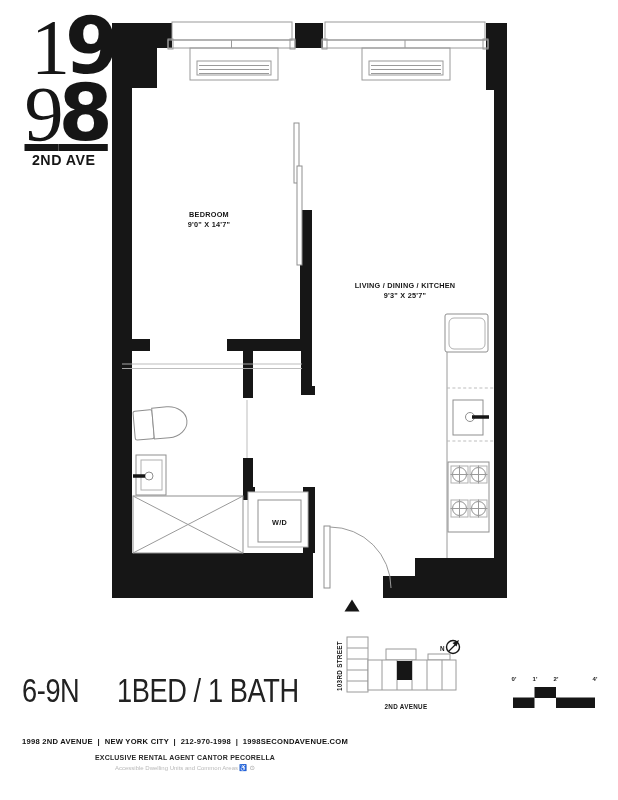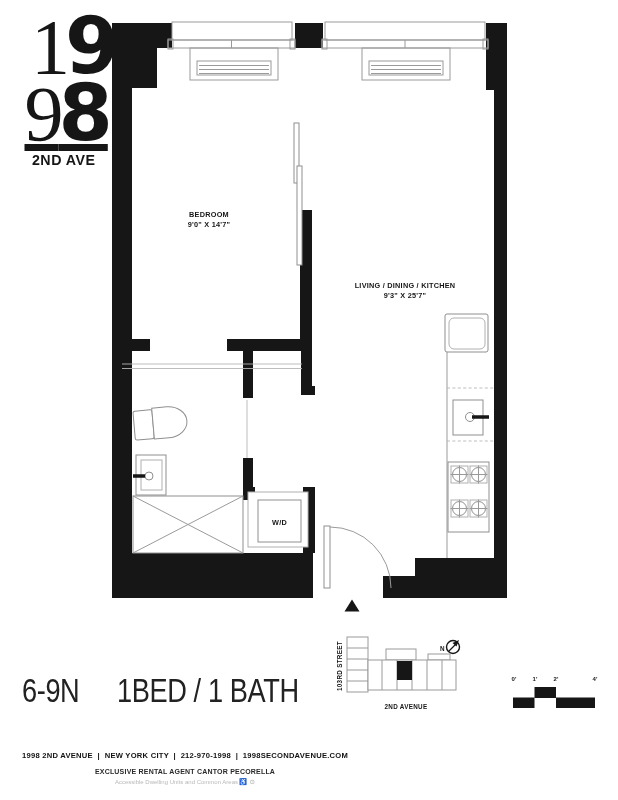--- a/index.html
+++ b/index.html
@@ -25,21 +25,21 @@
               letter-spacing:.25px;fill:#161616;text-anchor:middle;}
   .tiny-label{font-family:"Liberation Sans",sans-serif;font-weight:700;font-size:6.3px;
               letter-spacing:.3px;fill:#161616;}
   .scale-label{font-family:"Liberation Sans",sans-serif;font-weight:700;font-size:6px;
                fill:#161616;text-anchor:middle;}
   
   .unit-title{position:absolute;left:22px;top:671px;display:flex;gap:47px;font-size:34px;
               font-weight:400;color:#222;transform:scaleX(.8);transform-origin:left;
               letter-spacing:-.5px;white-space:pre;}
   
-  .footer{position:absolute;left:22px;top:737px;margin-top:14px;}
+  .footer{position:absolute;left:22px;top:737px;}
   .footer-contact{font-size:7.6px;font-weight:700;letter-spacing:.25px;white-space:pre;color:#111;}
   .footer-agent{margin-top:8px;font-size:7px;font-weight:700;letter-spacing:.2px;color:#2a2a2a;white-space:pre;}
   .footer-access{margin-top:3px;font-size:6px;color:#b9b9b9;white-space:pre;}
   .footer-access .ico{font-size:6.5px;color:#9f9f9f;}
 </style>
 </head>
 <body>
 
 <div class="page">
 

